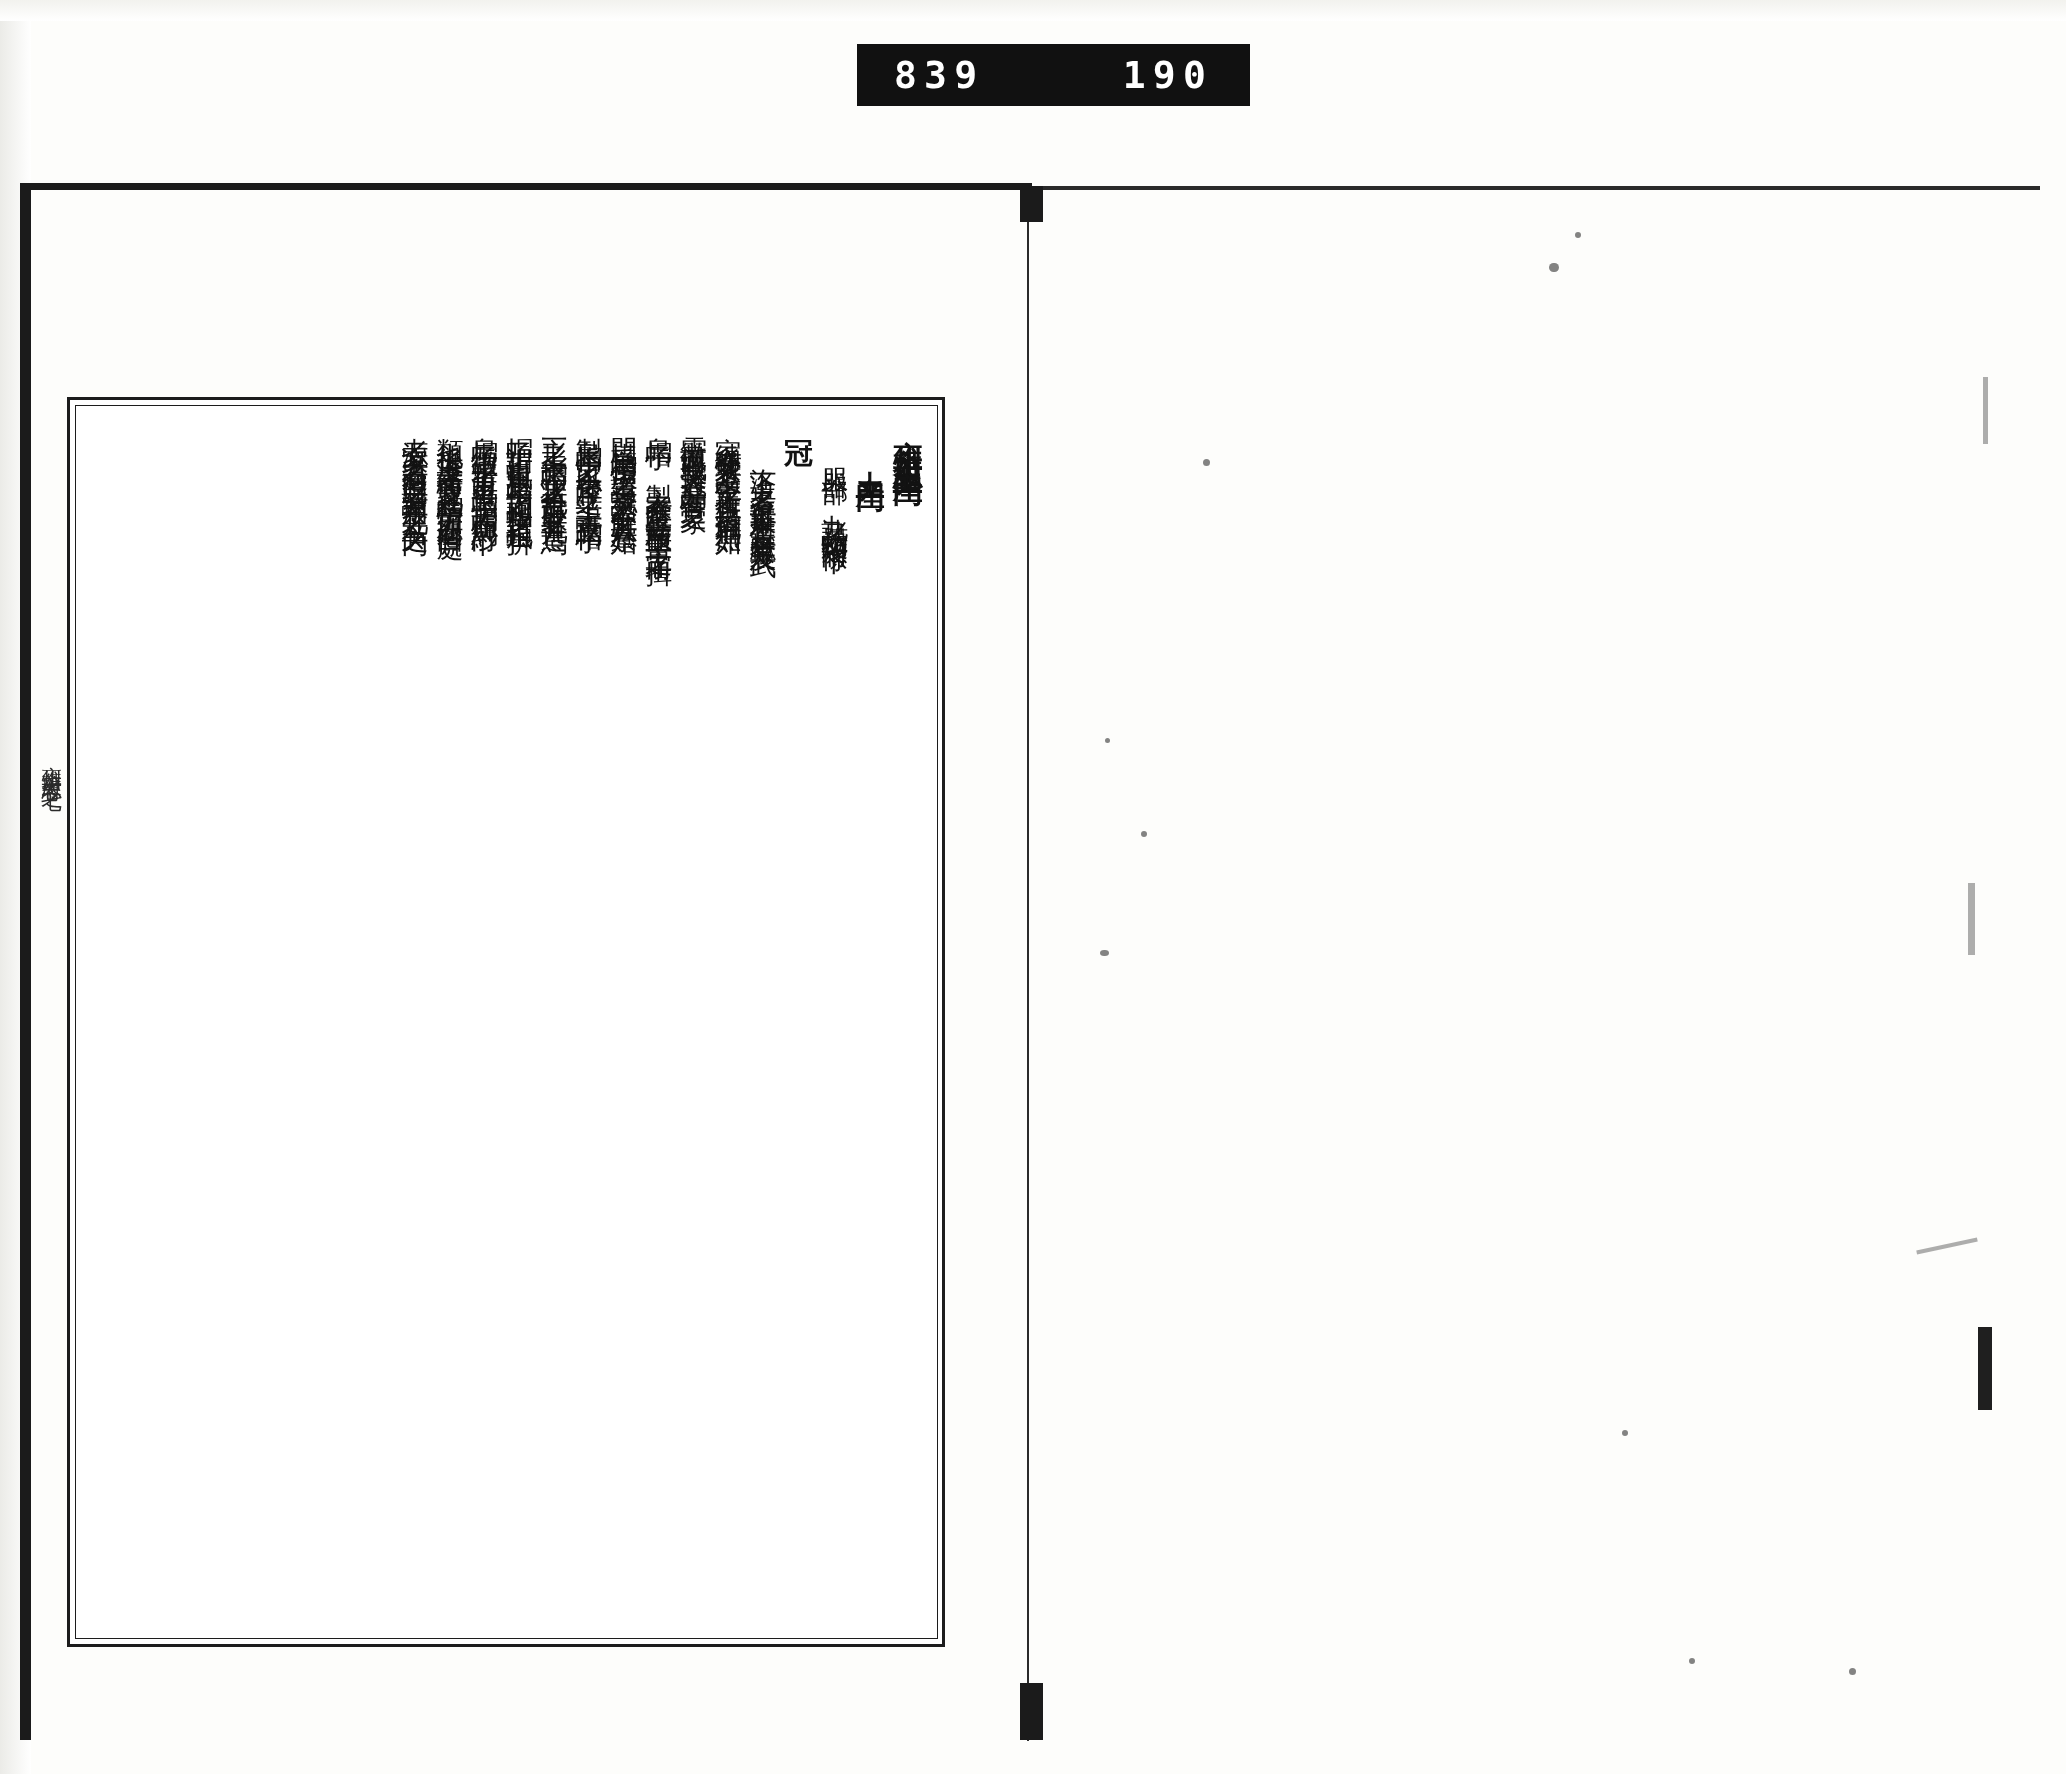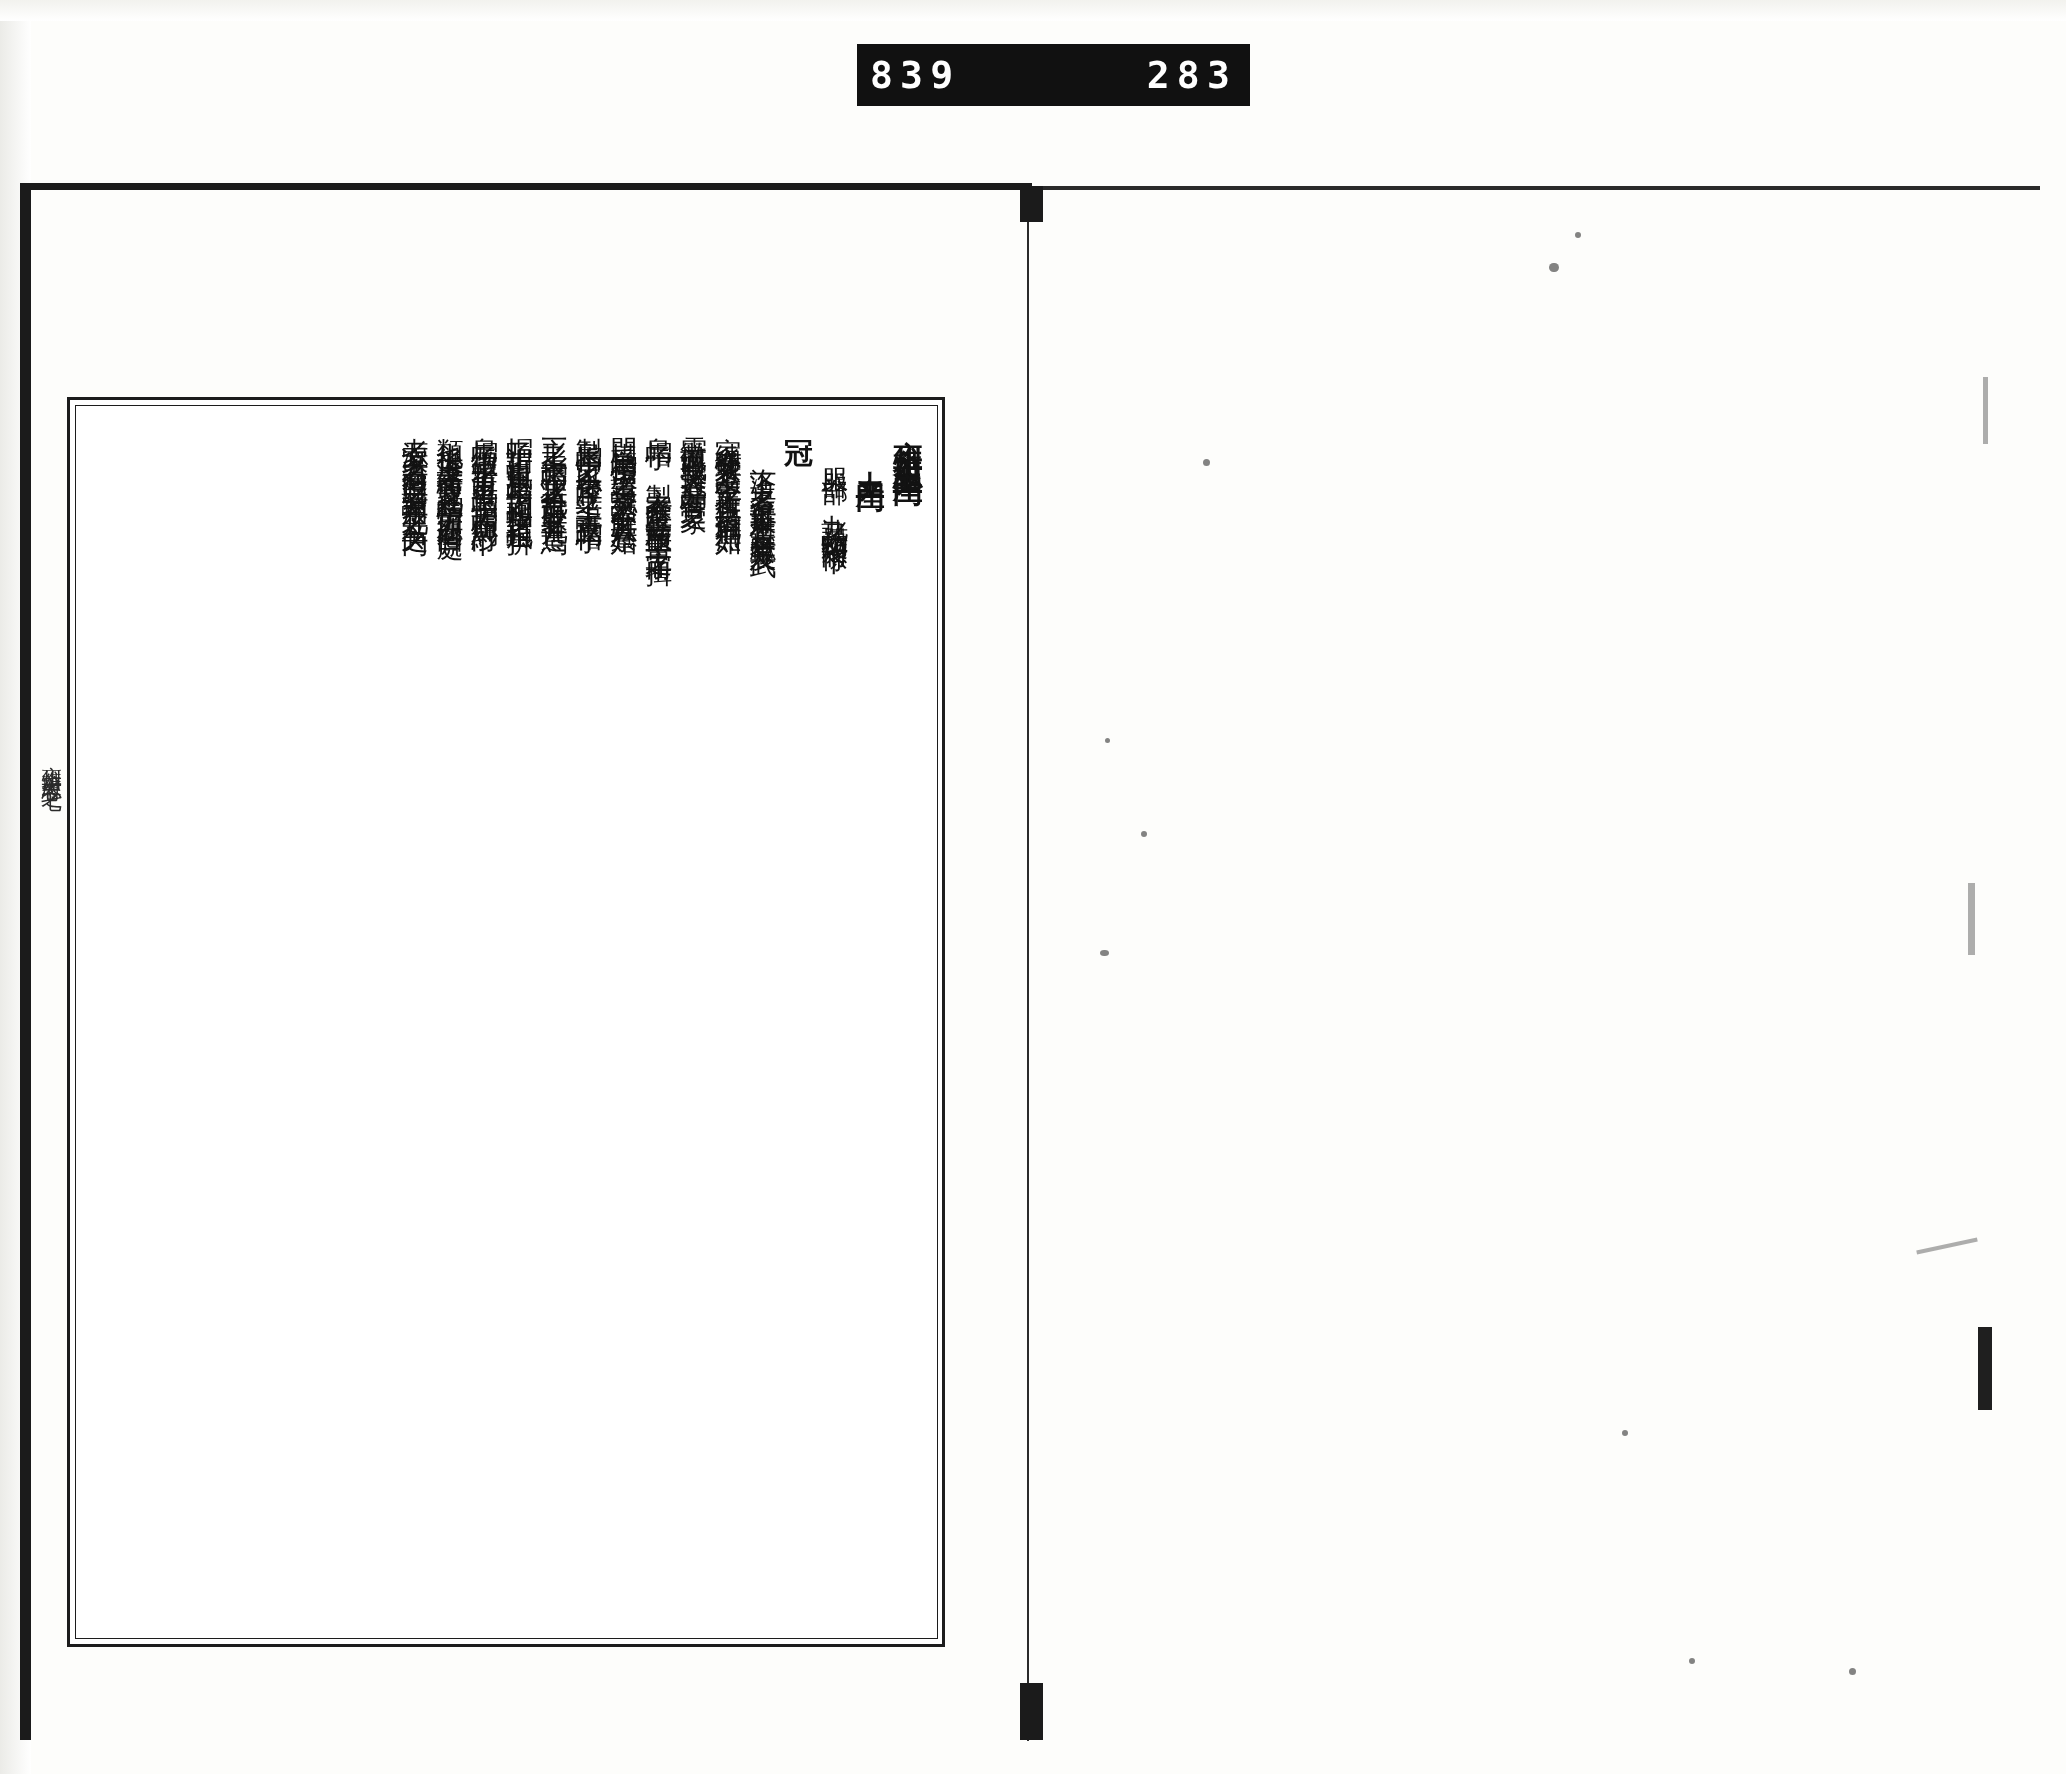--- a/index.html
+++ b/index.html
@@ -41,21 +41,21 @@
   #film-header {
     position: absolute;
     left: 857px;
     top: 44px;
     width: 393px;
     height: 62px;
     background: #111111;
     display: flex;
     align-items: center;
     justify-content: space-between;
-    padding: 0 13px;
+    padding: 0 37px;
     box-sizing: border-box;
   }
   .film-num {
     color: #ffffff;
     font-family: "DejaVu Sans Mono", monospace;
     font-size: 38px;
     letter-spacing: 7.2px;
     font-weight: bold;
   }
 
@@ -210,21 +210,21 @@
 </head>
 <body>
 
 <div id="scan">
 
   <div class="scan-edge-left"></div>
   <div class="scan-edge-top"></div>
 
   <div id="film-header">
     <span class="film-num">839</span>
-    <span class="film-num">283</span>
+    <span class="film-num">190</span>
   </div>
 
   <div id="book">
     <div class="film-border-left"></div>
     <div class="film-border-top-left"></div>
     <div class="film-border-top-right"></div>
     <div class="gutter"></div>
     <div class="gutter-tab-top"></div>
     <div class="gutter-tab-bottom"></div>
 

